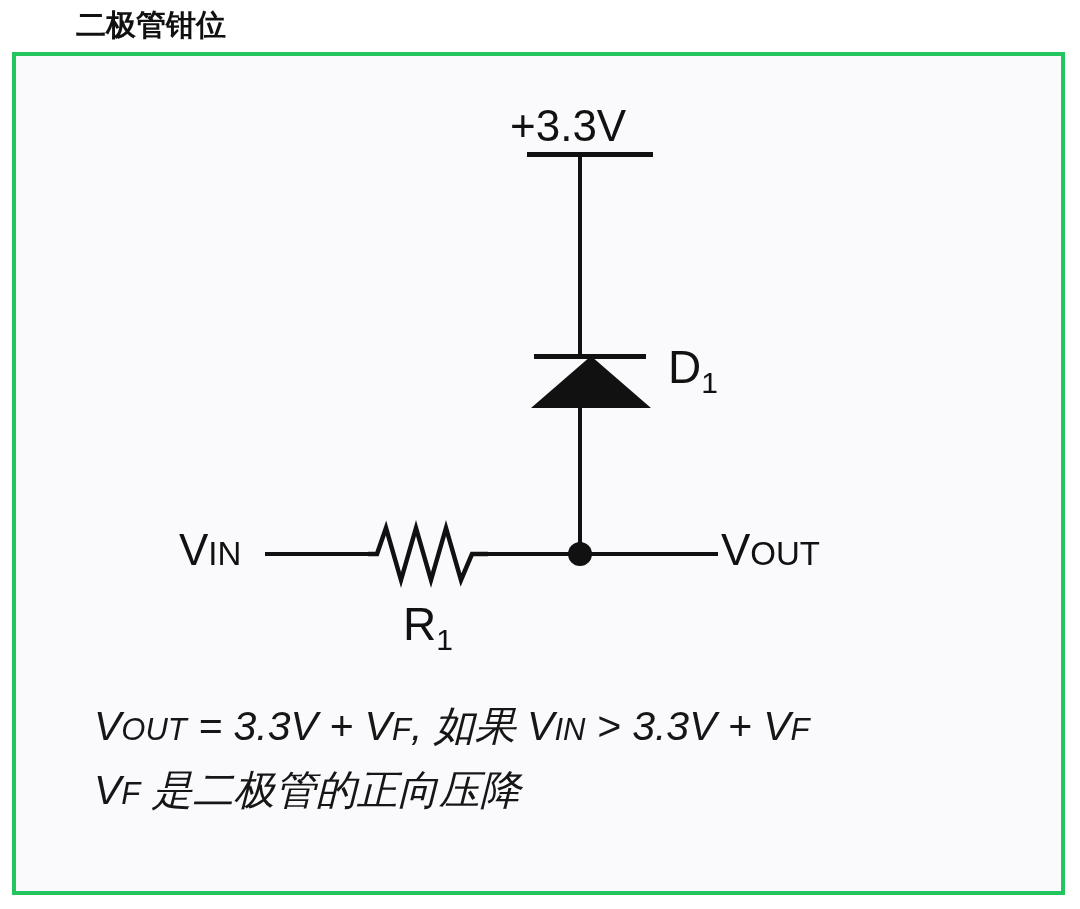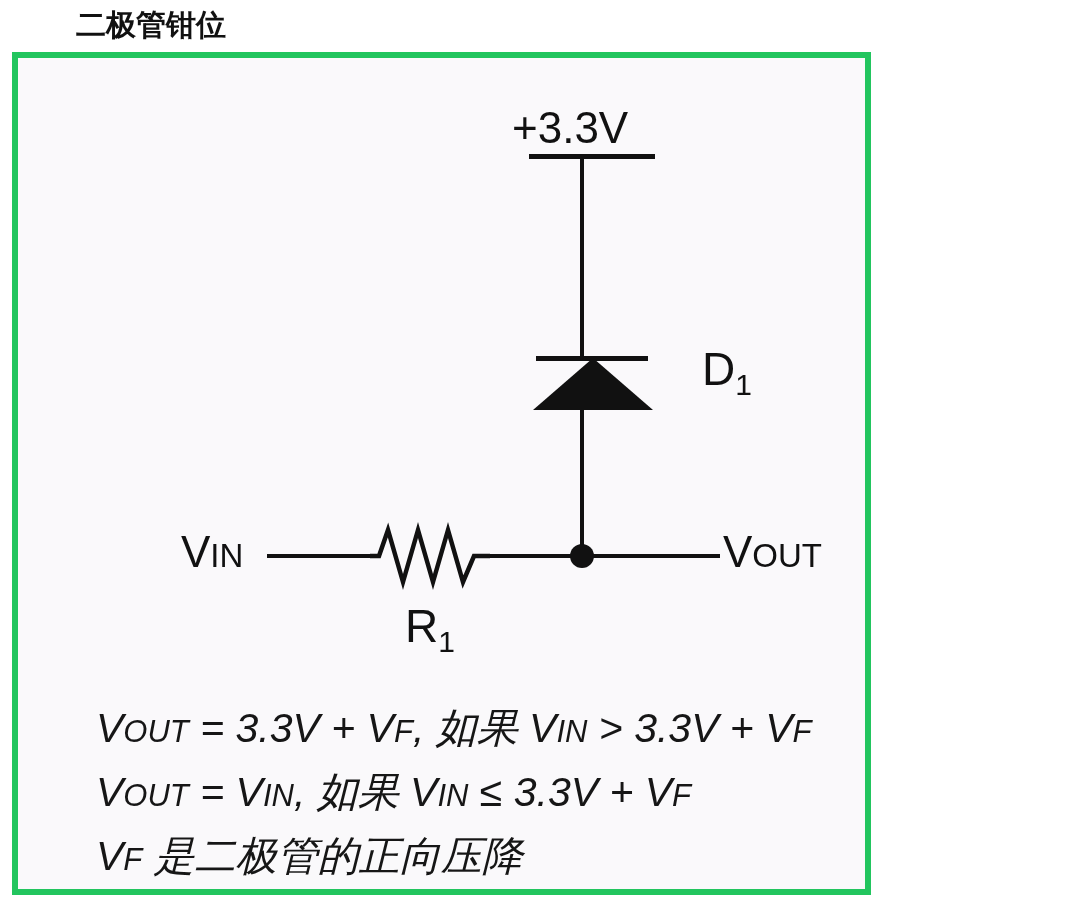--- a/index.html
+++ b/index.html
@@ -38,24 +38,24 @@
     color: #111111;
     margin-left: 64px;
     white-space: pre;
   }
 
   
   #figure-frame {
     position: absolute;
     left: 12px;
     top: 52px;
-    width: 859px;
+    width: 1053px;
     height: 843px;
     box-sizing: border-box;
-    border: 6px solid #22c55e;
+    border: 4px solid #22c55e;
     background: #faf9fb;
     overflow: hidden;
   }
 
   
   .wire-h {
     position: absolute;
     background: #111111;
     height: 4px;
   }
@@ -163,21 +163,21 @@
               border-right:60px solid transparent;
               border-bottom:0;
               border-top:0;">
     <svg width="120" height="52" viewBox="0 0 120 52" style="position:absolute; left:-60px; top:0;">
       <polygon points="60,0 120,52 0,52" fill="#111111"></polygon>
     </svg>
   </div>
 
   <div class="wire-v" style="left:562px; top:348px; height:150px;"></div>
 
-  <div class="ref-des" style="left:684px; top:288px;">
+  <div class="ref-des" style="left:652px; top:288px;">
     <span>D</span><span class="sub">1</span>
   </div>
 
   <div class="sig-label" style="left:163px; top:472px;">
     <span>V</span><span class="sc">IN</span>
   </div>
 
   <div class="wire-h" style="left:249px; top:496px; width:110px;"></div>
 
   <svg style="position:absolute; left:352px; top:462px;" width="120" height="72" viewBox="0 0 120 72">
@@ -193,21 +193,20 @@
   <div class="sig-label" style="left:705px; top:472px;text-align:right;">
     <span>V</span><span class="sc">OUT</span>
   </div>
 
   <div class="ref-des" style="left:387px; top:545px;">
     <span>R</span><span class="sub">1</span>
   </div>
 
   <div id="equations">
     <div class="equation-line" id="eq-0"><span>V</span><span class="sc">OUT</span><span> = 3.3V + V</span><span class="sc">F</span><span>, 如果 V</span><span class="sc">IN</span><span> &gt; 3.3V + V</span><span class="sc">F</span></div>
-    <div class="equation-line" id="eq-1"><span>V</span><span class="sc">OUT</span><span> = V</span><span class="sc">IN</span><span>, 如果 V</span><span class="sc">IN</span><span> ≤ 3.3V + V</span><span class="sc">F</span></div>
     <div class="equation-line" id="eq-2"><span>V</span><span class="sc">F</span><span> 是二极管的正向压降</span></div>
   </div>
 
   <div id="watermark">
 
     <div class="wm-text">电路一点通</div>
 
   </div>
 
 </div>

